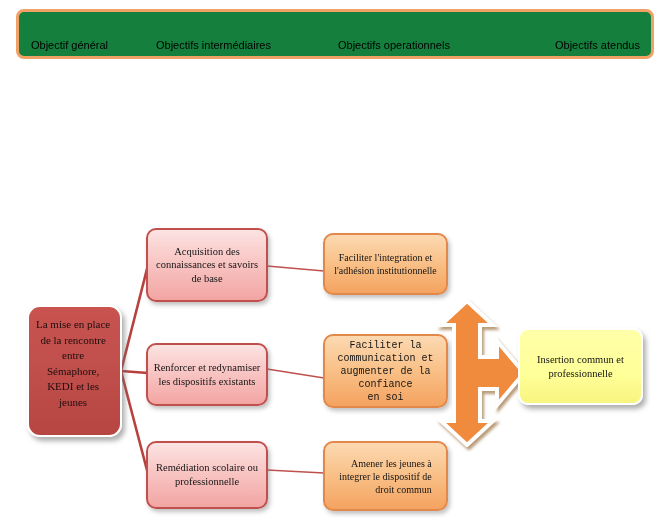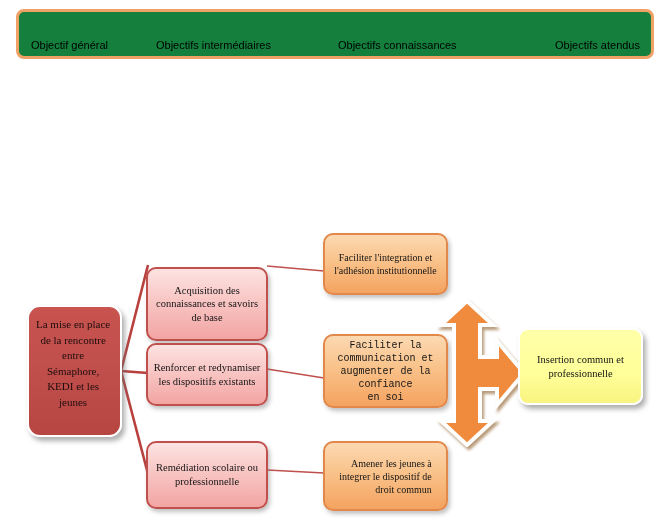--- a/index.html
+++ b/index.html
@@ -47,41 +47,41 @@
     box-shadow:2px 3px 4px rgba(120,120,120,0.45);
     font-size:10px;line-height:1.3;padding:2px;
   }
   .node-expected{
     left:518px;top:328px;width:125px;height:77px;
     background:linear-gradient(180deg,#FFFFA8 0%,#FFFF99 60%,#F8F480 100%);
     border:2px solid #ffffff;border-radius:10px;
     box-shadow:3px 4px 5px rgba(110,110,110,0.55);
     font-size:10.5px;line-height:1.3;padding:2px;z-index:6;
   }
-  #pink-1{left:146px;top:228px;width:122px;height:74px;margin-top:39px;}
+  #pink-1{left:146px;top:228px;width:122px;height:74px;}
   #pink-2{left:146px;top:343px;width:122px;height:63px;}
   #pink-3{left:146px;top:441px;width:122px;height:68px;text-align:center;}
   #orange-1{left:323px;top:233px;width:125px;height:62px;}
   #orange-2{left:323px;top:334px;width:125px;height:74px;font-family:Liberation Mono, monospace;}
   #orange-3{left:323px;top:441px;width:125px;height:70px;text-align:right;}
   
   .merge-arrow{
     position:absolute;left:427px;top:299px;z-index:5;
     filter:drop-shadow(2.5px 3px 1.5px rgba(160,120,75,0.75));
   }
 </style>
 </head>
 <body>
 
 <div id="canvas">
 
   <div class="header-band">
     <span class="header-label" style="left:12px">Objectif général</span>
     <span class="header-label" style="left:137px">Objectifs intermédiaires</span>
-    <span class="header-label" style="left:319px">Objectifs connaissances</span>
+    <span class="header-label" style="left:319px">Objectifs operationnels</span>
     <span class="header-label" style="left:536px">Objectifs  atendus</span>
   </div>
 
   <svg class="connectors" width="669" height="520" viewBox="0 0 669 520">
     <line x1="121" y1="371" x2="148" y2="265" stroke="#B8413E" stroke-width="2.6"></line>
     <line x1="121" y1="371" x2="148" y2="373" stroke="#B8413E" stroke-width="2.6"></line>
     <line x1="121" y1="371" x2="148" y2="474" stroke="#B8413E" stroke-width="2.6"></line>
     <line x1="267" y1="266" x2="324" y2="271" stroke="#C0504D" stroke-width="1.4"></line>
     <line x1="267" y1="369" x2="324" y2="378" stroke="#C0504D" stroke-width="1.4"></line>
     <line x1="267" y1="470" x2="324" y2="473" stroke="#C0504D" stroke-width="1.4"></line>

